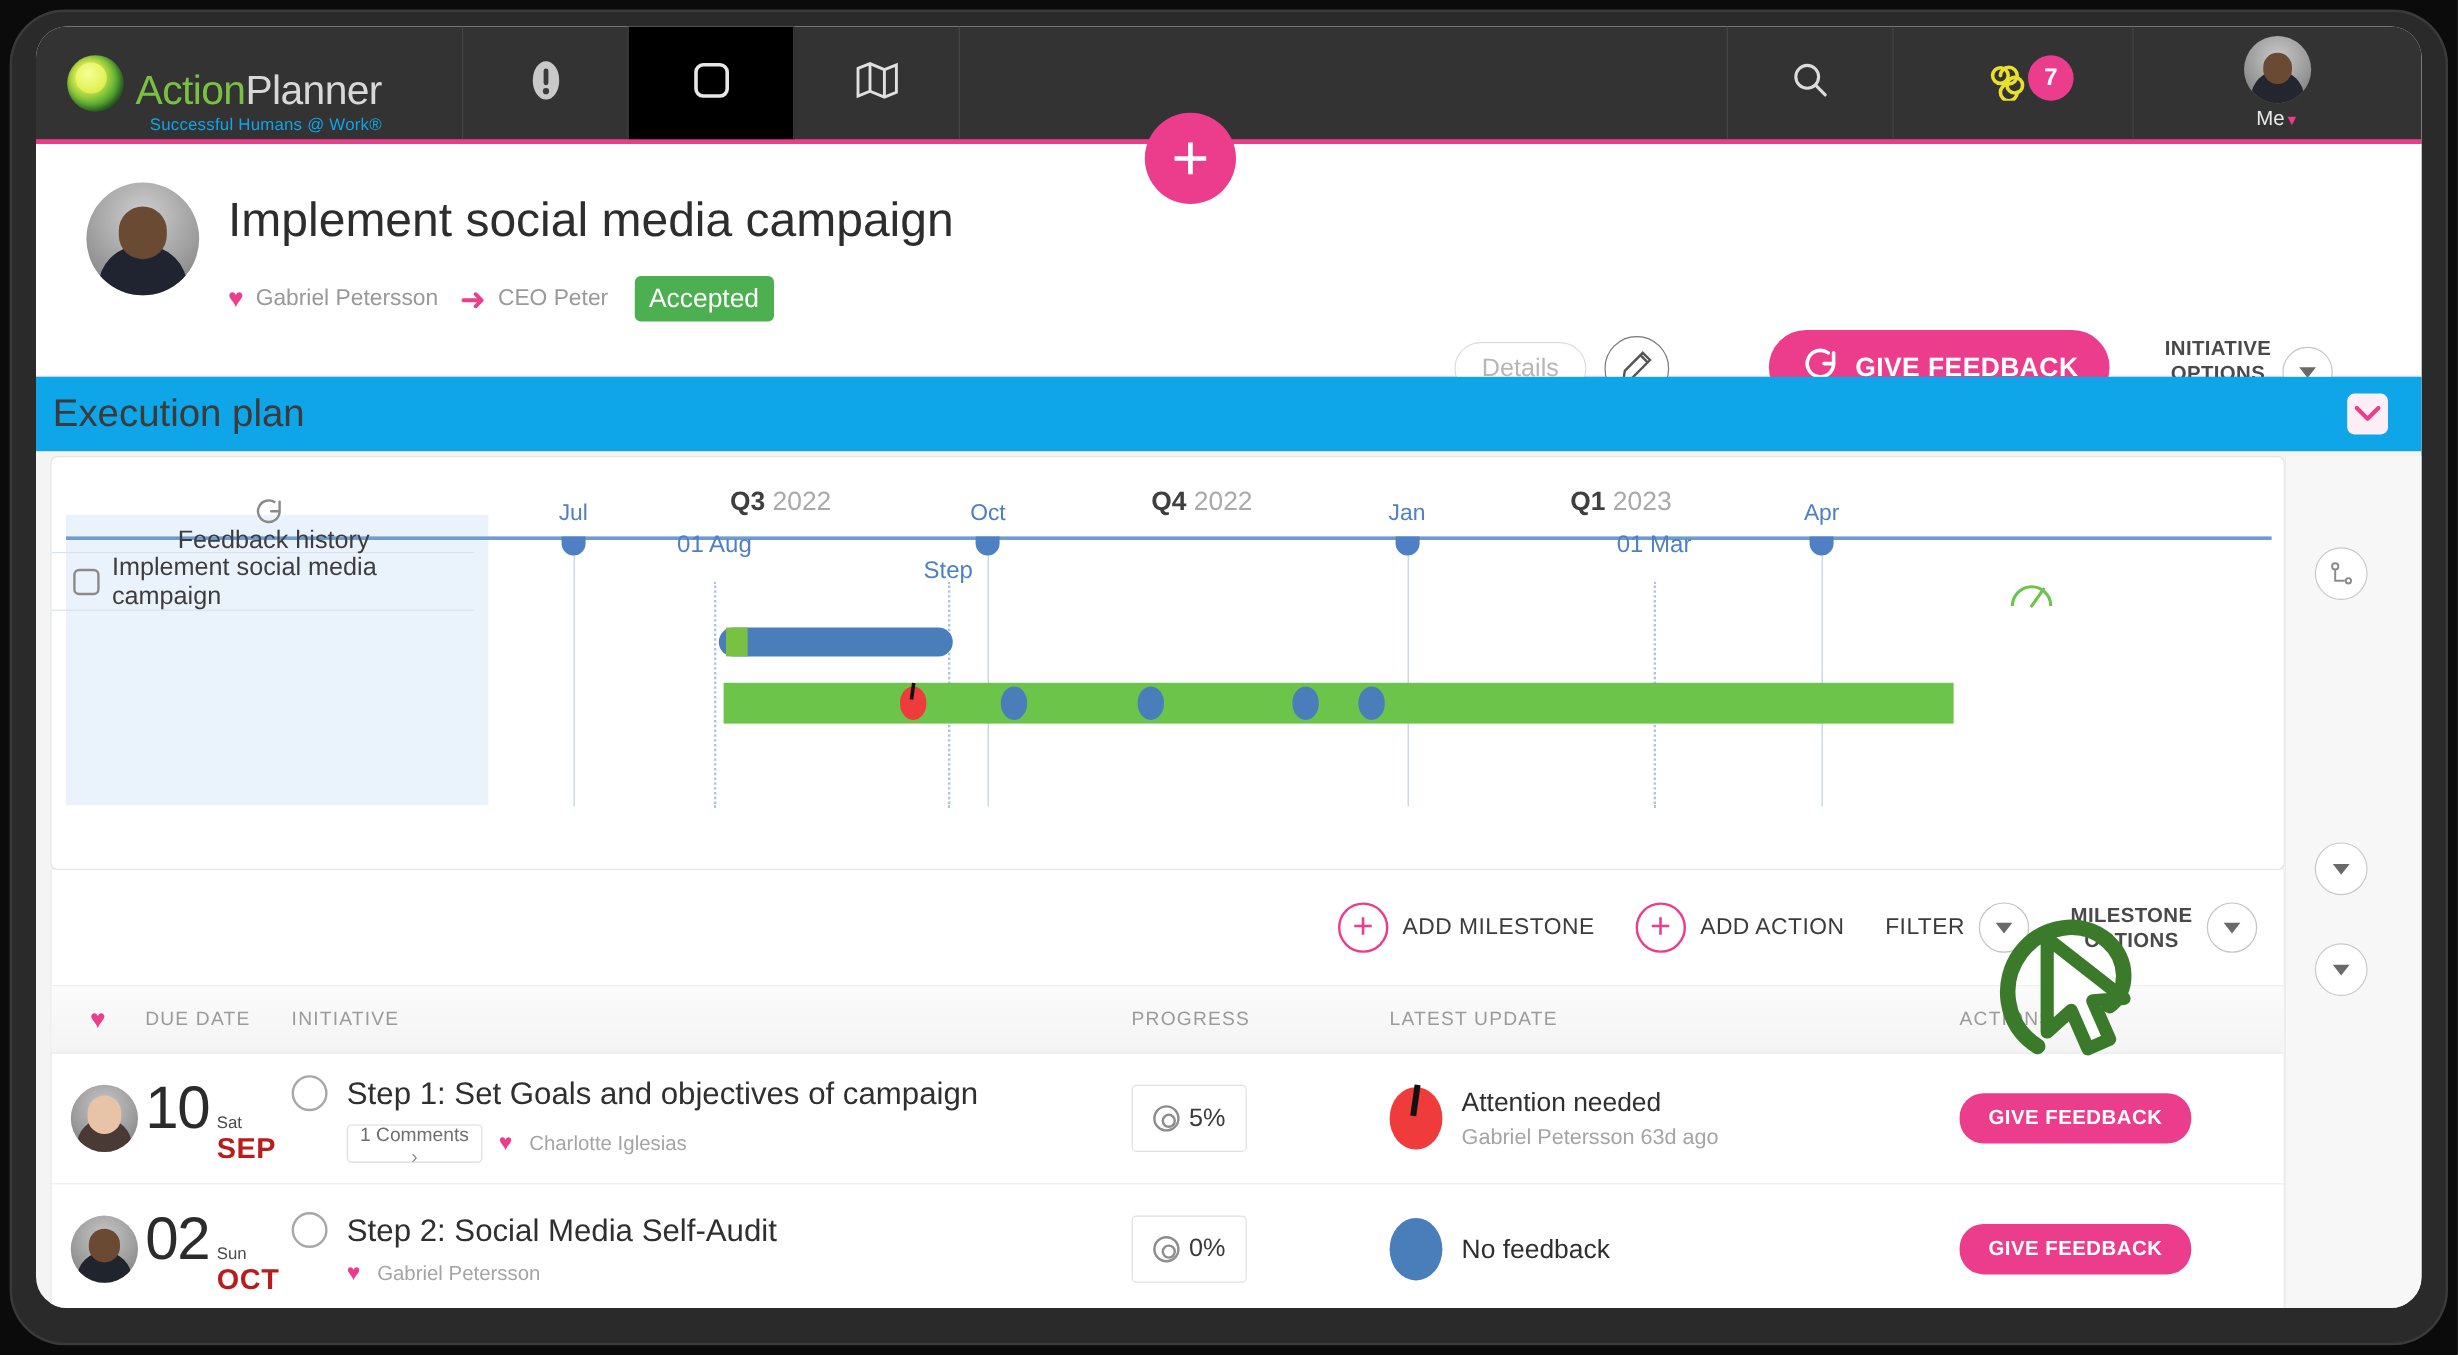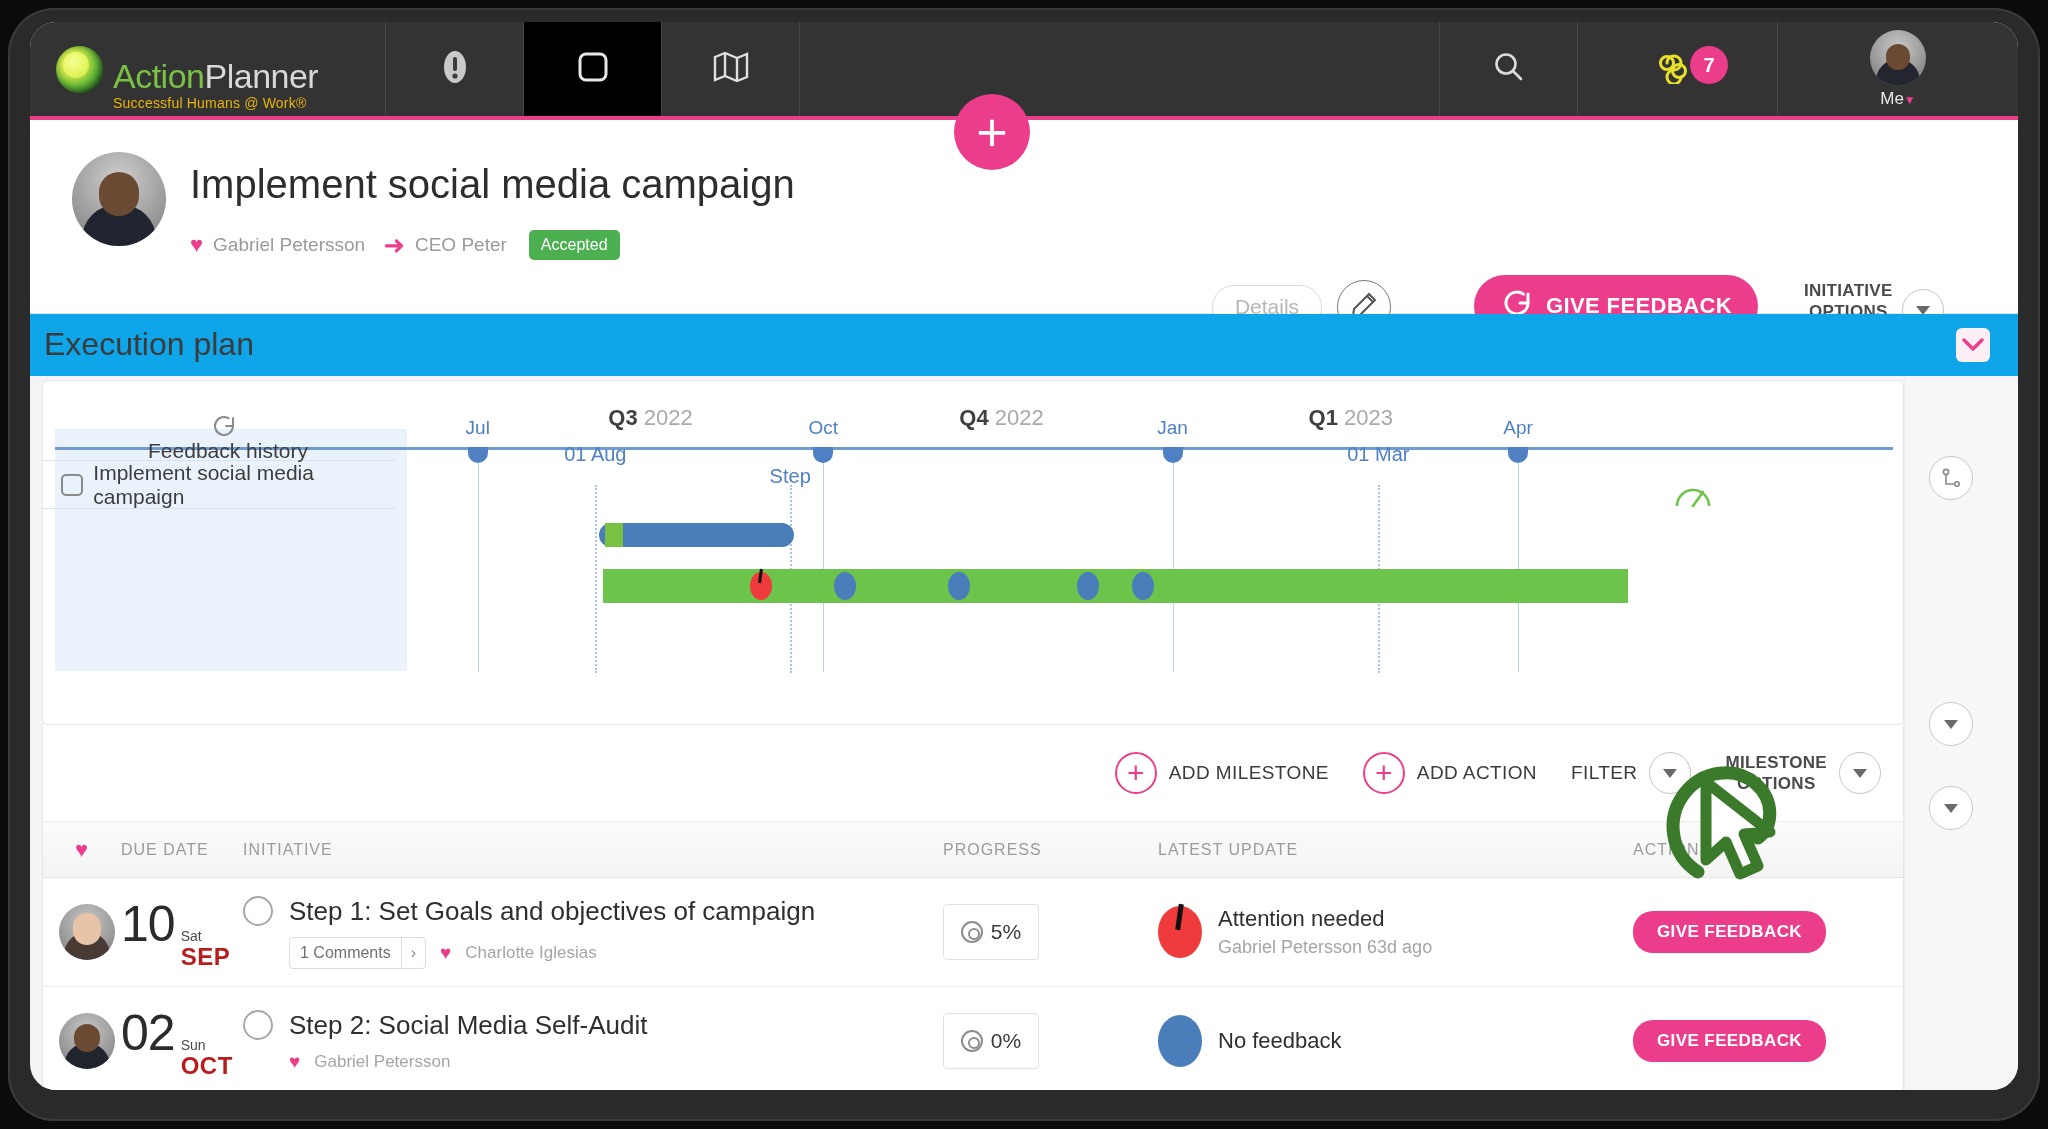--- a/index.html
+++ b/index.html
@@ -55,21 +55,21 @@
   }
   .logo-orb:after{
     content:""; position:absolute; left:7px; top:6px;
     width:26px;height:26px;border-radius:50%;
     background: radial-gradient(circle at 40% 35%, #f4ff94 0%, #e4f35c 60%, #c9e045 100%);
   }
   .logo-text { margin-left: 10px; line-height: 1; }
   .logo-main { font-size: 34px; letter-spacing: -.5px; margin-top: 30px; }
   .logo-main .a { color: #7ac143; }
   .logo-main .b { color: #d8d8d8; }
-  .logo-sub { font-size: 14px; color: #eab308; margin-top: 3px; letter-spacing: .2px; }
+  .logo-sub { font-size: 14px; color: #0ea5e9; margin-top: 3px; letter-spacing: .2px; text-align: right; }
 
   .nav-item {
     width: 138px;
     display: flex; align-items: center; justify-content: center;
     border-right: 1px solid #454545;
     color: #d9d9d9;
   }
   .nav-item.active { background: #000; }
   .nav-spacer { flex: 1; border-right: 1px solid #454545; }
   .nav-search { width: 138px; display:flex;align-items:center;justify-content:center;border-right:1px solid #454545;}
@@ -140,21 +140,21 @@
     position:absolute; left:160px; top: 42px;
     font-size: 40px; color:#2d2d2d; font-weight: 400;
   }
   .meta-row { position:absolute; left:160px; top: 110px; display:flex; align-items:center; }
   .heart { color:#ec3d8c; font-size: 22px; }
   .meta-name { color:#9a9a9a; font-size: 19px; margin-left: 10px; }
   .arrow-left { color:#ec3d8c; font-size: 26px; margin-left: 18px; line-height: 1;}
   .badge-accepted {
     margin-left: 22px;
     background: #4caf50; color: #fff;
-    font-size: 16px; padding: 6px 12px; border-radius: 5px;
+    font-size: 22px; padding: 6px 12px; border-radius: 5px;
   }
   .btn-details {
     position:absolute; left: 1182px; top: 165px;
     width: 110px; height: 44px; border-radius: 22px;
     border: 1px solid #dcdcdc; color:#b6b6b6; font-size:21px;
     display:flex;align-items:center;justify-content:center; background:#fff;
   }
   .btn-pencil {
     position:absolute; left: 1307px; top: 160px;
     width: 54px; height: 54px; border-radius:50%;
@@ -306,21 +306,21 @@
   .dwrap { margin-left: 6px; line-height: 1.05; }
   .dow { font-size: 14px; color:#4a4a4a; }
   .dmon { font-size: 24px; color:#b91c1c; font-weight:bold; letter-spacing:.5px; }
   .cell-ms { width: 700px; }
   .ms-line1 { display:flex; align-items:center; gap: 16px; }
   .circ-chk { width:30px;height:30px;border-radius:50%;border:2px solid #a8a8a8; flex:none;}
   .ms-title { font-size: 26px; color:#2f2f2f; }
   .ms-line2 { display:flex; align-items:center; gap: 14px; margin-top: 10px; margin-left: 46px; }
   .comments-pill {
     display:flex;align-items:center; border:1px solid #dcdcdc; border-radius:4px;
-    font-size: 16px; color:#6f6f6f; height: 32px;
+    font-size: 16px; color:#6f6f6f; height: 32px; flex-direction: column;
   }
   .comments-pill .txt { padding: 0 10px; }
   .comments-pill .sep { width:1px; height:100%; background:#dcdcdc;}
   .comments-pill .arw { padding: 0 9px; color:#8a8a8a;}
   .owner { font-size:17px; color:#a5a5a5; }
   .cell-prog { width: 215px; display:flex; }
   .prog-box {
     width: 96px; height: 56px; border:1px solid #e0e0e0; border-radius:4px;
     display:flex; align-items:center; justify-content:center; gap:8px;
   }

